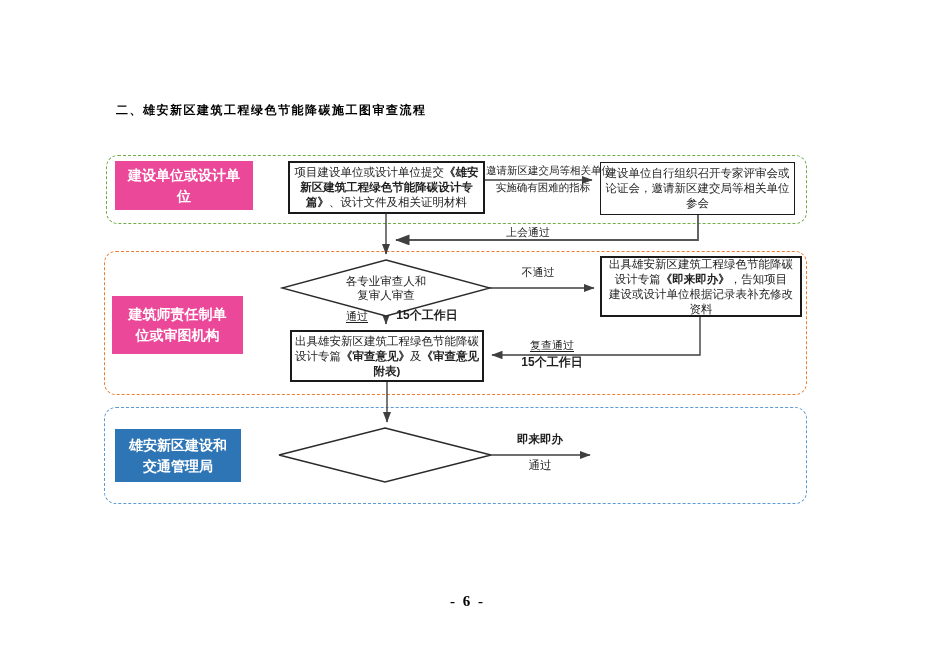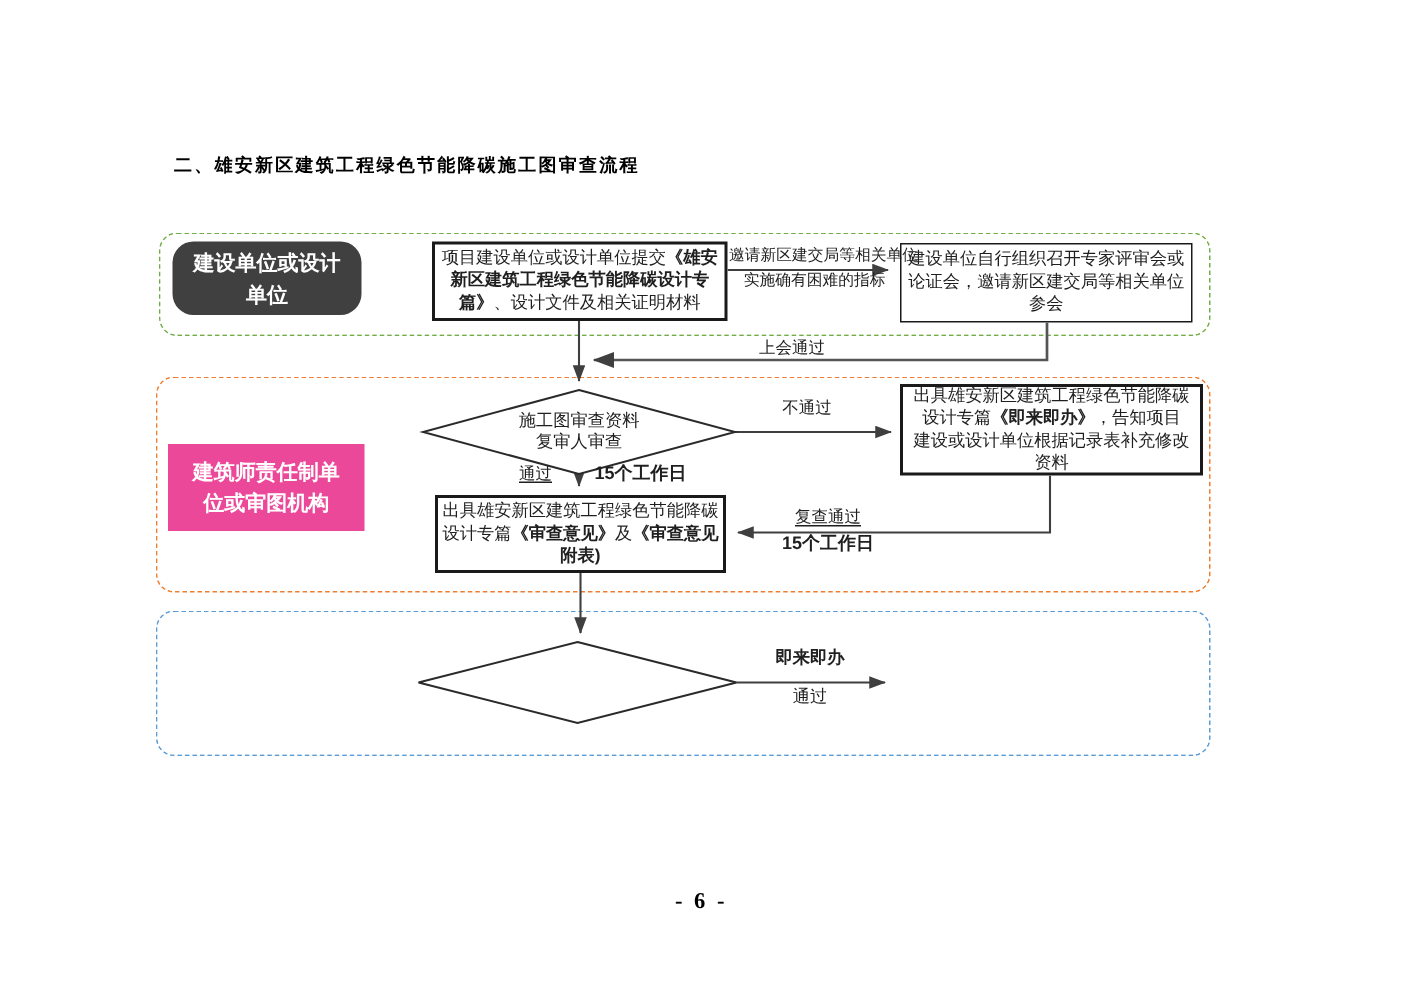--- a/index.html
+++ b/index.html
@@ -6,21 +6,21 @@
   #page{position:relative;width:935px;height:661px;background:#ffffff;overflow:hidden;
         font-family:"Liberation Sans", sans-serif;color:#1f1f1f;}
   .abs{position:absolute;}
   #title{left:116px;top:102px;font-size:12px;font-weight:bold;letter-spacing:1.5px;color:#000;}
   .lane{position:absolute;border-style:dashed;border-width:1.5px;border-radius:12px;}
   #lane1{left:106px;top:155px;width:699px;height:67px;border-color:#70ad47;}
   #lane2{left:104px;top:251px;width:701px;height:142px;border-color:#ed7d31;}
   #lane3{left:104px;top:407px;width:701px;height:95px;border-color:#5b9bd5;}
   .role{position:absolute;display:flex;align-items:center;justify-content:center;text-align:center;
         color:#ffffff;font-weight:bold;font-size:14px;line-height:21px;padding:0 11px;box-sizing:border-box;}
-  #role1{left:115px;top:161px;width:126px;height:49px;background:#404040;border-radius:14px;}
+  #role1{left:115px;top:161px;width:138px;height:49px;background:#ec4899;}
   #role2{left:112px;top:296px;width:131px;height:58px;background:#ec4899;}
   #role3{left:115px;top:429px;width:126px;height:53px;background:#2e75b6;}
   svg.connectors{position:absolute;left:0;top:0;width:935px;height:661px;}
   .flowbox{position:absolute;background:#ffffff;border:1.5px solid #1a1a1a;display:flex;align-items:center;
         justify-content:center;text-align:center;font-size:11.5px;line-height:15px;white-space:pre-line;
         box-sizing:border-box;padding:1px 2px;}
   .bw2{border-width:2px;}
   #box-submit{left:288px;top:161px;width:197px;height:53px;}
   #box-expert{left:600px;top:162px;width:195px;height:53px;}
   #box-record{left:600px;top:256px;width:202px;height:61px;}
@@ -75,36 +75,37 @@
       <path d="M491 455 H590" marker-end="url(#arw)"></path>
     </g>
     <g fill="#ffffff" stroke="#2a2a2a" stroke-width="1.3">
       <polygon points="386,260 490,288 386,316 282,288"></polygon>
       <polygon points="385,428 491,455 385,482 279,455"></polygon>
     </g>
   </svg>
 
   <div class="role" id="role1">建设单位或设计单位</div>
   <div class="role" id="role2">建筑师责任制单位或审图机构</div>
+  <div class="role" id="role3">雄安新区建设和交通管理局</div>
 
   <div class="flowbox bw2" id="box-submit"><span><span>项目建设单位或设计单位提交</span><span class="sb">《雄安
 新区建筑工程绿色节能降碳设计专
 篇》</span><span>、设计文件及相关证明材料</span></span></div>
   <div class="flowbox" id="box-expert"><span><span>建设单位自行组织召开专家评审会或
 论证会，邀请新区建交局等相关单位
 参会</span></span></div>
   <div class="flowbox bw2" id="box-record"><span><span>出具雄安新区建筑工程绿色节能降碳
 设计专篇</span><span class="sb">《即来即办》</span><span>，告知项目
 建设或设计单位根据记录表补充修改
 资料</span></span></div>
   <div class="flowbox bw2" id="box-opinion"><span><span>出具雄安新区建筑工程绿色节能降碳
 设计专篇</span><span class="sb">《审查意见》</span><span>及</span><span class="sb">《审查意见
 附表)</span></span></div>
 
-  <div class="dtext" id="dtext-review">施工图审查资料
+  <div class="dtext" id="dtext-review">各专业审查人和
 复审人审查</div>
 
   <div class="albl" id="lbl-difficult1">邀请新区建交局等相关单位</div>
   <div class="albl" id="lbl-difficult2">实施确有困难的指标</div>
   <div class="albl" id="lbl-meetingpass">上会通过</div>
   <div class="albl" id="lbl-notpass">不通过</div>
   <div class="albl u" id="lbl-pass">通过</div>
   <div class="albl b" id="lbl-days15">15个工作日</div>
   <div class="albl u" id="lbl-recheckpass">复查通过</div>
   <div class="albl b" id="lbl-recheckdays">15个工作日</div>

